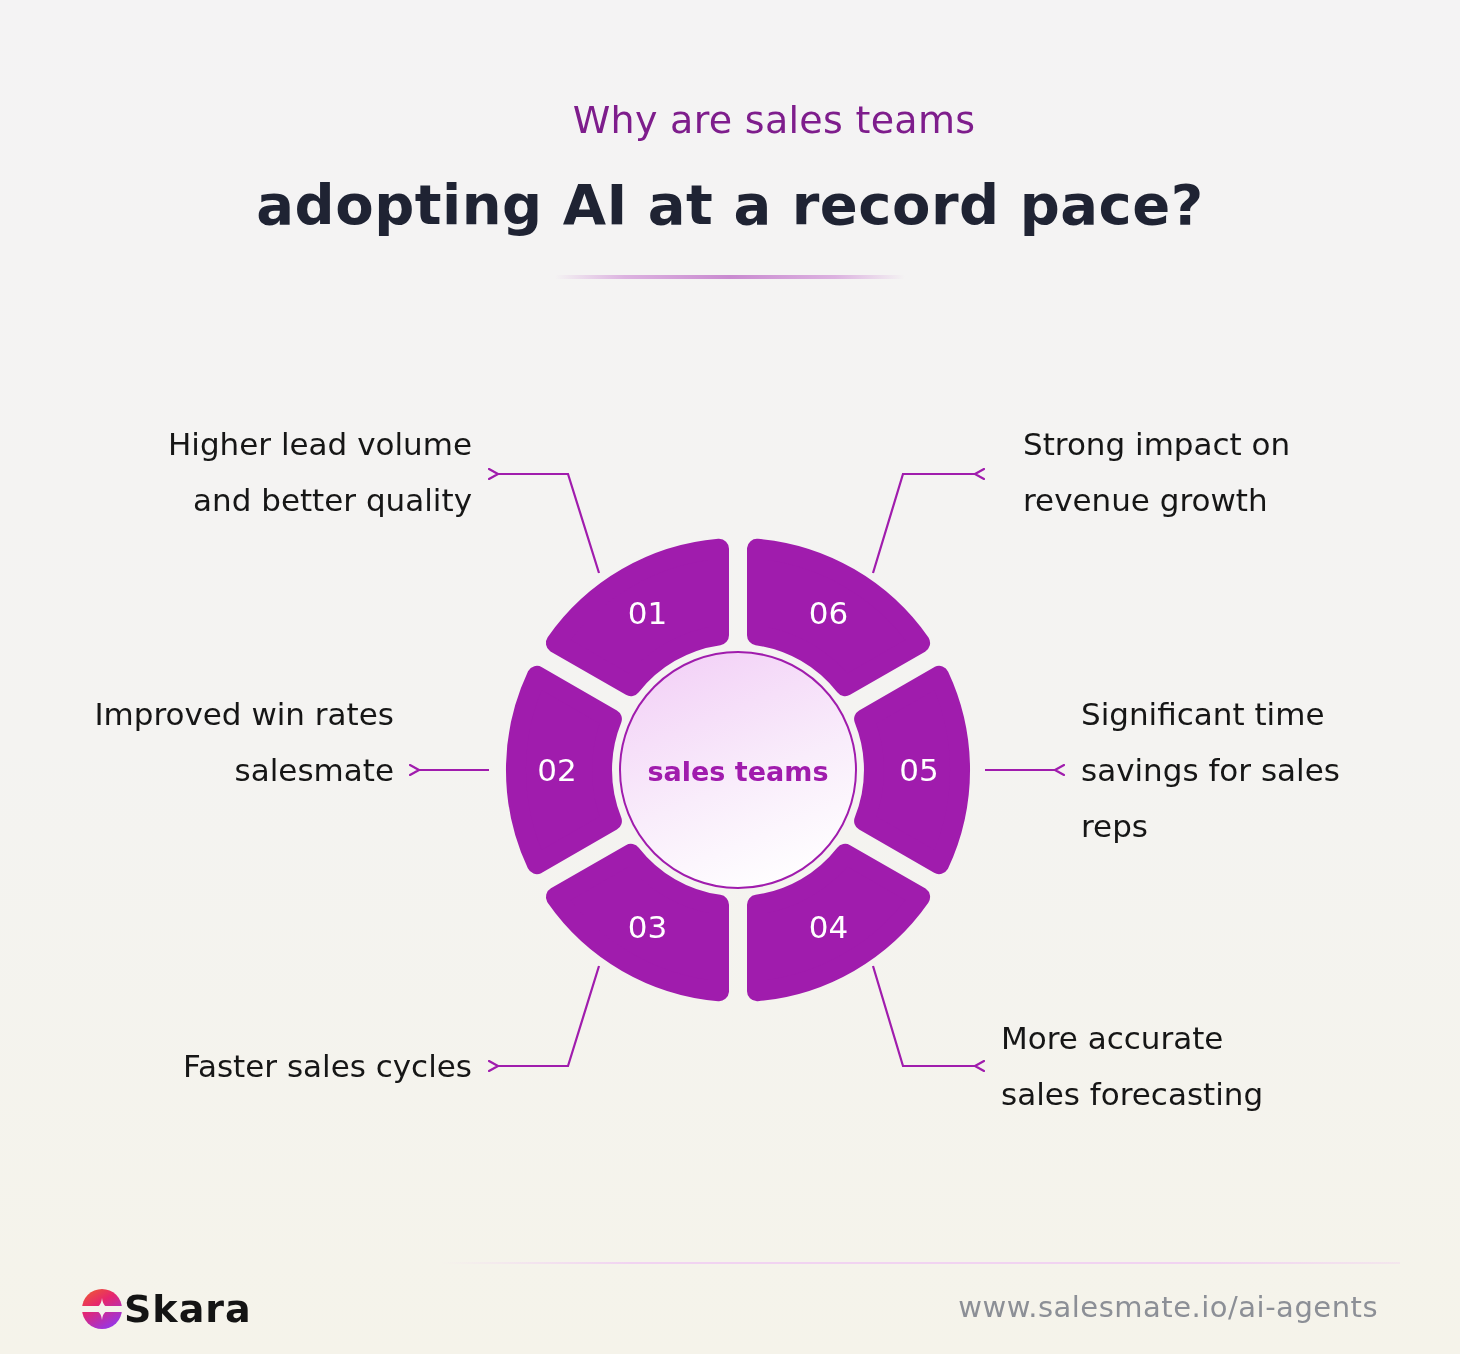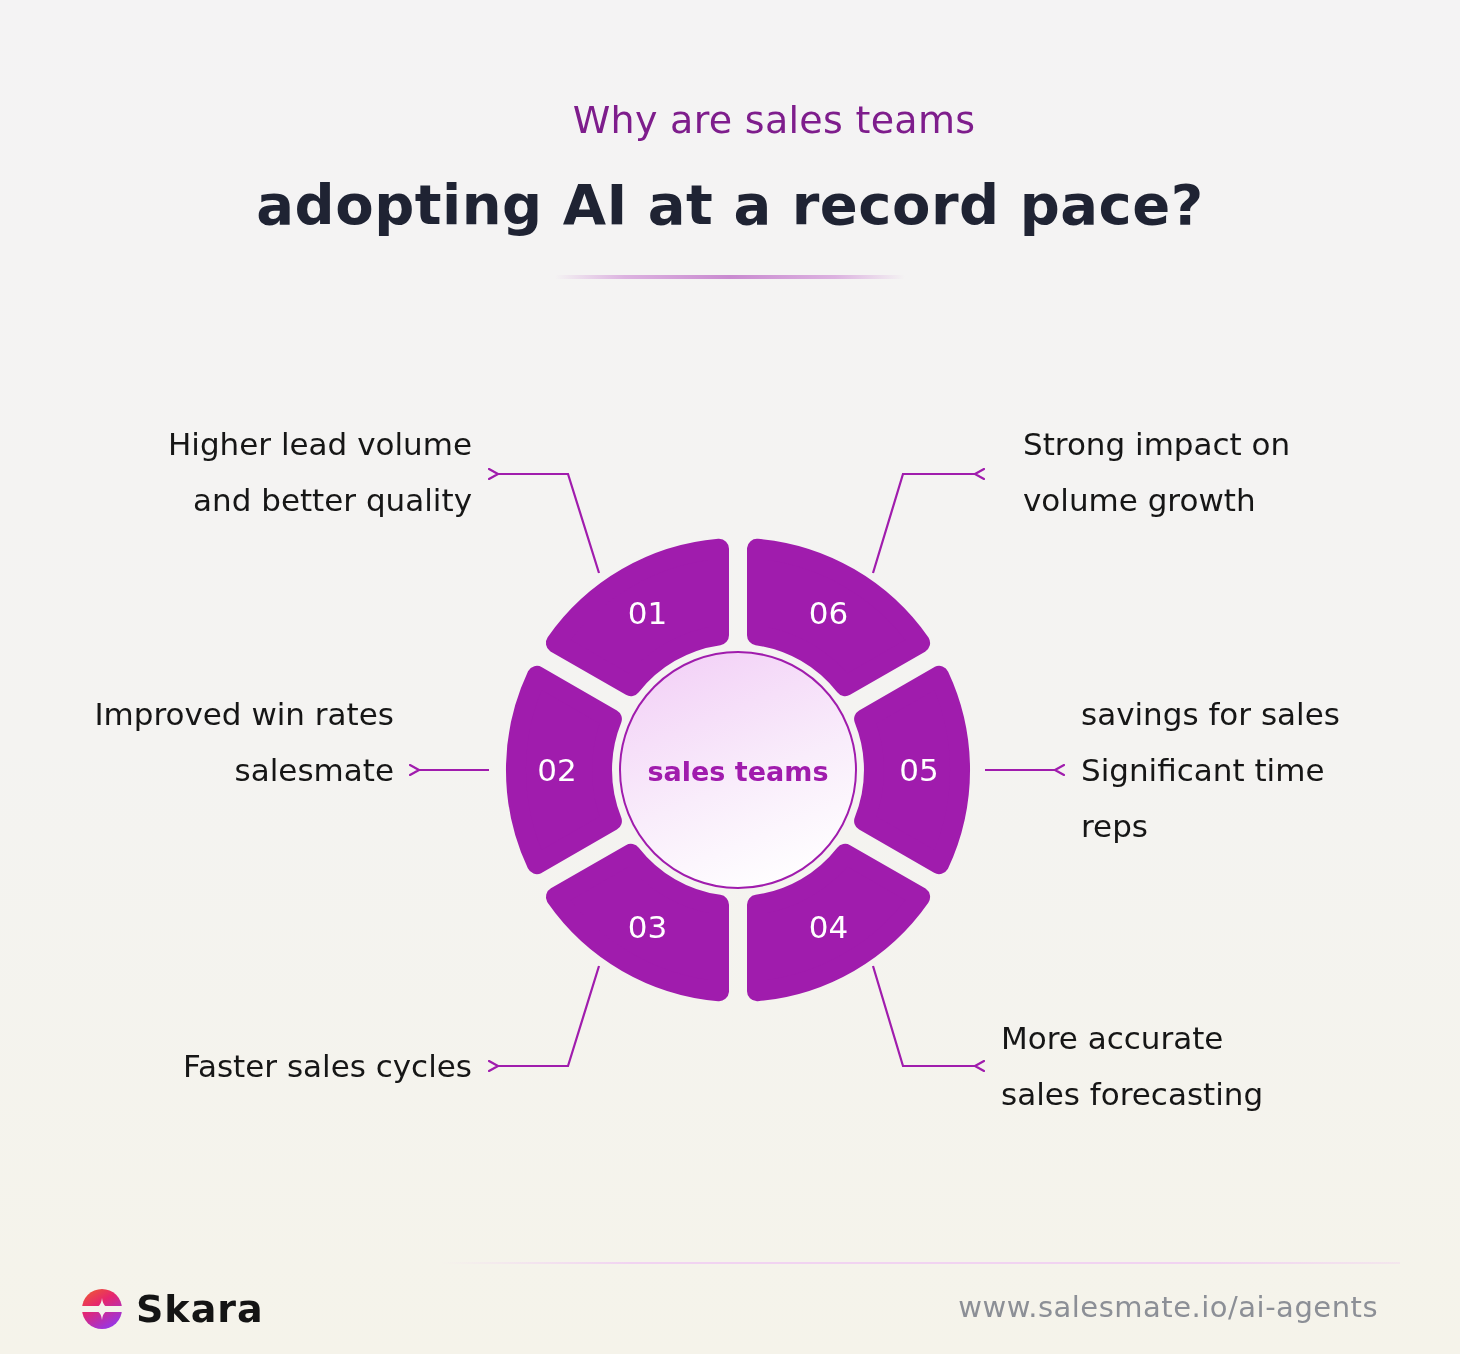--- a/index.html
+++ b/index.html
@@ -13,21 +13,21 @@
   .underline{position:absolute;left:555px;top:275px;width:350px;height:4px;border-radius:2px;
     background:linear-gradient(90deg,rgba(201,138,208,0) 0%,#dcb2e0 20%,#c98ad0 50%,#dcb2e0 80%,rgba(201,138,208,0) 100%);}
   svg.diagram{position:absolute;left:0;top:0;}
   .label{position:absolute;font-size:31px;line-height:56px;color:#161616;font-weight:400;}
   .label.left{text-align:right;}
   .label.right{text-align:left;}
   .label span{display:block;white-space:nowrap;}
   .footer-line{position:absolute;left:440px;top:1262px;width:960px;height:2px;
     background:linear-gradient(90deg,rgba(240,200,240,0),#f1d3f1 20%,#f1d3f1 80%,rgba(240,200,240,0.3));}
   .logo{position:absolute;left:80px;top:1288px;height:42px;display:flex;align-items:center;}
-  .logo-text{font-size:38px;font-weight:700;color:#141414;margin-left:12px;letter-spacing:1px;font-family:"DejaVu Sans",sans-serif;}
+  .logo-text{font-size:38px;font-weight:700;color:#141414;letter-spacing:1px;font-family:"DejaVu Sans",sans-serif;}
   .url{position:absolute;right:82px;top:1290px;font-size:29px;color:#8c8f96;letter-spacing:0.5px;}
 </style>
 </head>
 <body>
 
 <div class="subtitle">Why are sales teams</div>
 <div class="title">adopting AI at a record pace?</div>
 <div class="underline"></div>
 
 <svg class="diagram" width="1460" height="1354" viewBox="0 0 1460 1354">
@@ -79,27 +79,27 @@
   <span>salesmate</span>
 </div>
 <div class="label left" style="right:988px;top:1038px;">
   <span>Faster sales cycles</span>
 </div>
 <div class="label right" style="left:1001px;top:1010px;">
   <span>More accurate</span>
   <span>sales forecasting</span>
 </div>
 <div class="label right" style="left:1081px;top:686px;">
+  <span>Significant time</span>
   <span>savings for sales</span>
-  <span>Significant time</span>
   <span>reps</span>
 </div>
 <div class="label right" style="left:1001px;top:416px;margin-left:22px;">
   <span>Strong impact on</span>
-  <span>volume growth</span>
+  <span>revenue growth</span>
 </div>
 
 <div class="footer-line"></div>
 
 <div class="logo">
   <svg width="44" height="42" viewBox="0 0 44 42">
     <defs>
       <linearGradient id="lg" x1="0" y1="0" x2="0.6" y2="1">
         <stop offset="0" stop-color="#f0602a"></stop>
         <stop offset="0.45" stop-color="#e6266e"></stop>

